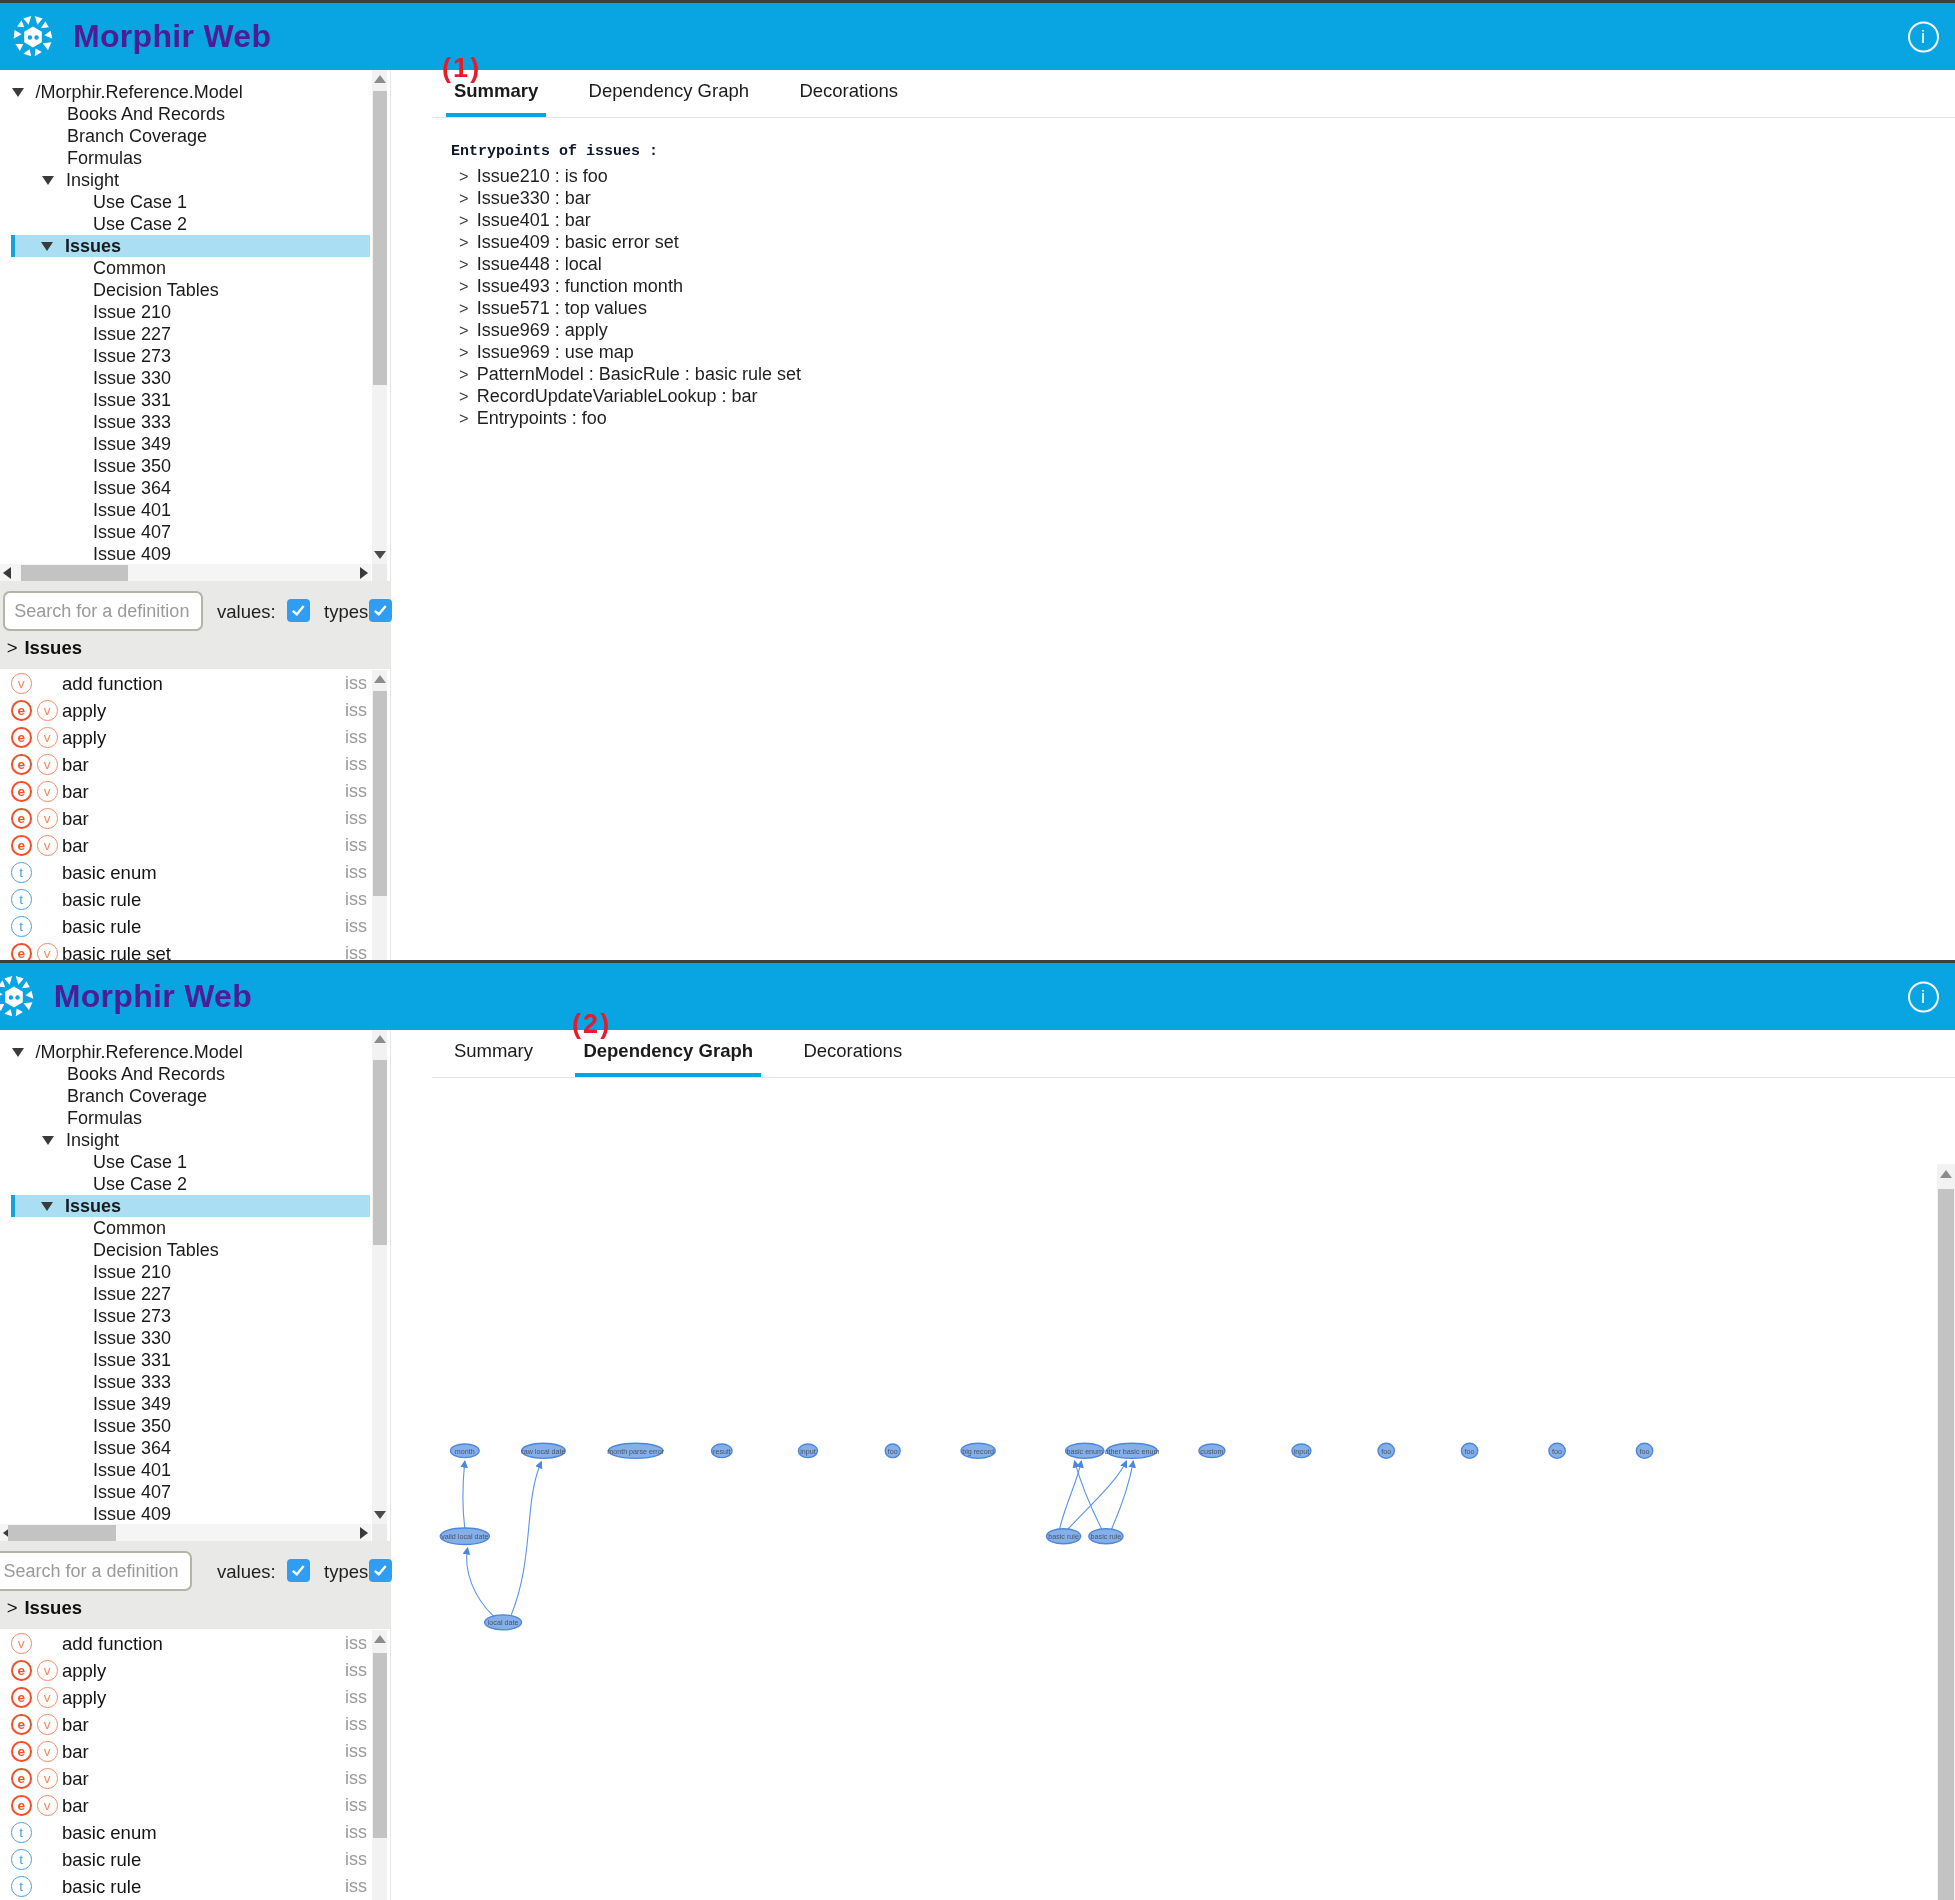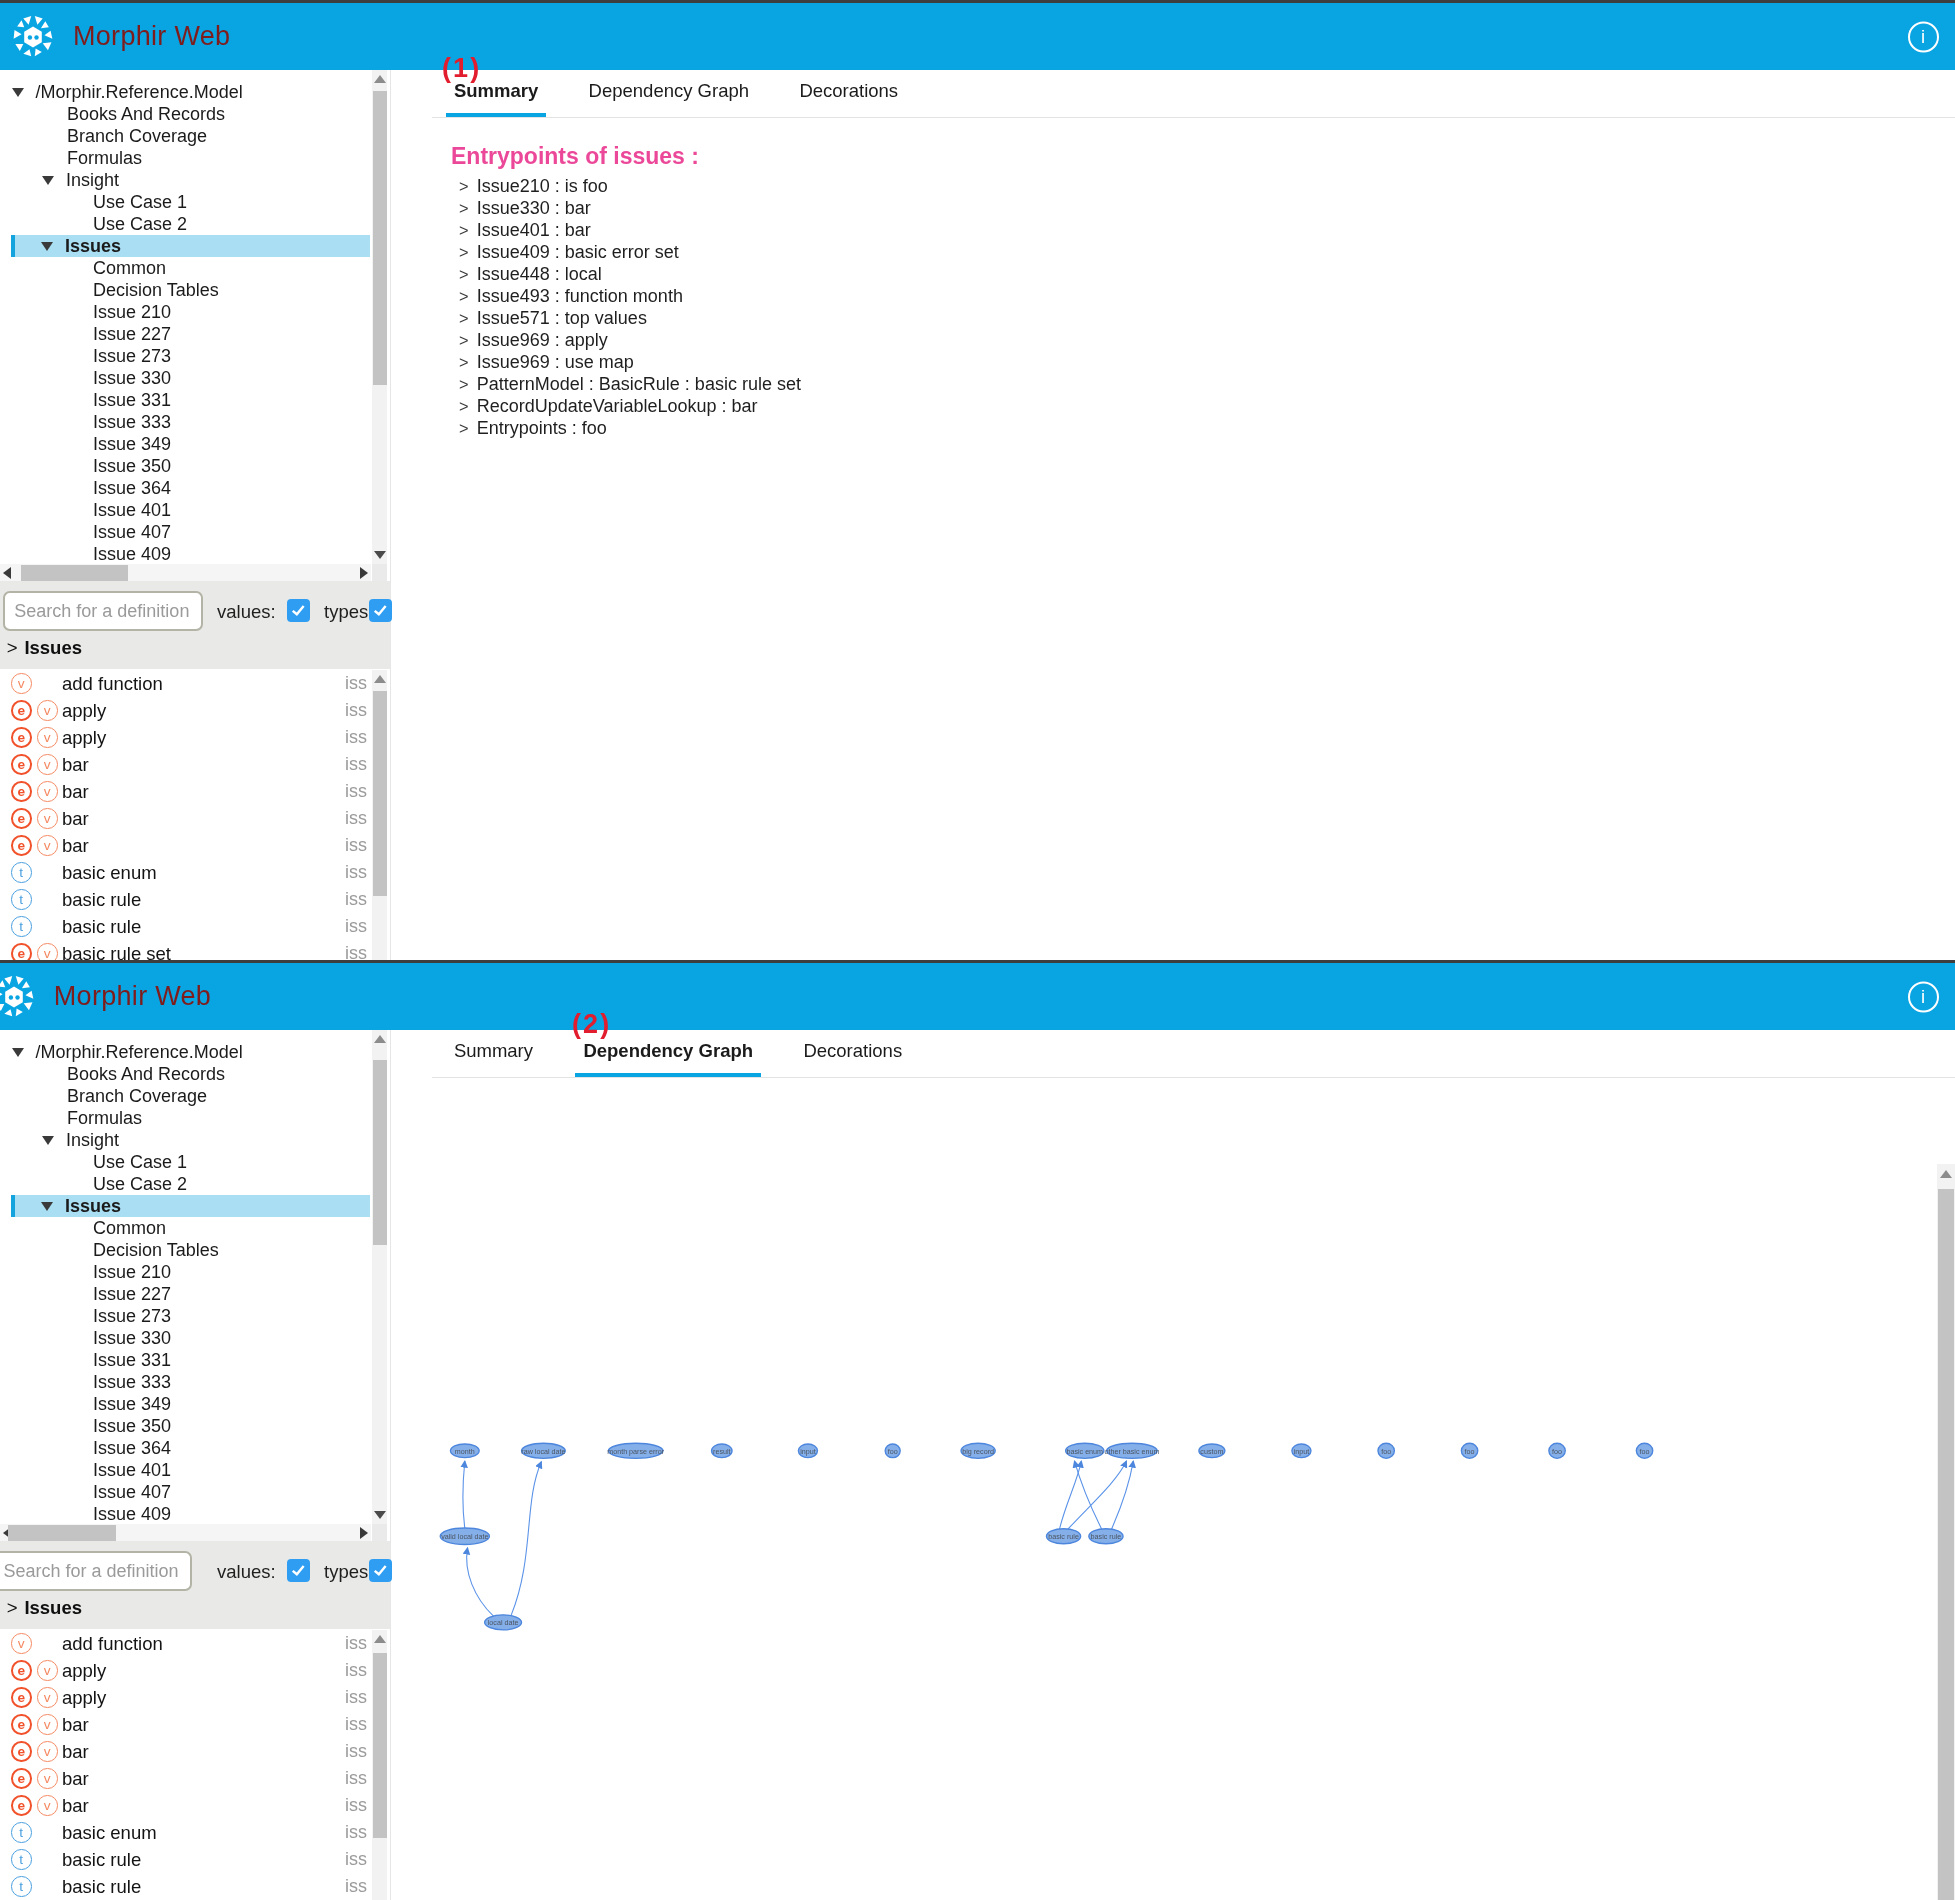--- a/index.html
+++ b/index.html
@@ -4,21 +4,21 @@
 <style>
   html,body{margin:0;padding:0;background:#fff;font-family:"Liberation Sans",sans-serif;}
   .page{position:relative;width:1955px;height:1901px;background:#fff;overflow:hidden;}
   .screen{position:absolute;left:0;width:1955px;overflow:hidden;background:#fff;}
   #s1{top:0;height:960px;}
   #s2{top:960px;height:941px;}
   .strip{position:absolute;top:0;left:0;right:0;height:3.4px;background:#3e3e3e;}
   .header{position:absolute;top:3.4px;left:0;right:0;height:67px;background:#09a4e2;display:flex;align-items:center;}
   .logo{width:44px;height:44px;margin-left:11px;flex:0 0 auto;}
   #s2 .logo{margin-left:-8.2px;}
-  .apptitle{color:#7f1d1d;font-size:27px;margin-left:18px;letter-spacing:0.3px;}
+  .apptitle{color:#4c1d95;font-size:32px;margin-left:18px;letter-spacing:0.3px;font-weight:bold;}
   .info{position:absolute;right:16.4px;top:50%;transform:translateY(-50%);width:27px;height:27px;border:2.1px solid #fff;border-radius:50%;color:#fff;font-size:18.5px;display:flex;align-items:center;justify-content:center;}
   .ann{position:absolute;color:#e11d2e;font-size:27px;font-weight:bold;z-index:9;letter-spacing:2.1px;}
   #s1 .ann{left:442px;top:53px;}
   #s2 .ann{left:572px;top:49px;}
 
   
   .sidebar{position:absolute;top:70px;left:0;width:391px;bottom:0;background:#fff;border-right:1.4px solid #e6e6e6;box-sizing:border-box;}
   .tree{position:absolute;top:0;left:0;right:19px;height:494px;overflow:hidden;padding-top:11px;box-sizing:border-box;}
   .trow{height:22px;display:flex;align-items:center;font-size:18px;color:#1b1b1b;white-space:nowrap;box-sizing:border-box;}
   .arrowbox{width:16.4px;display:flex;justify-content:center;flex:0 0 auto;margin-right:9.6px;}
@@ -59,21 +59,21 @@
   .i-e{border:2.1px solid #f1522b;color:#f1522b;font-weight:bold;}
   .i-v{border:1.4px solid #f58a63;color:#f58a63;}
   .i-t{border:1.4px solid #4aa0e0;color:#4aa0e0;}
   .dmeta{position:absolute;right:4.1px;color:#9b9b9b;font-size:18px;}
   
   .main{position:absolute;left:392px;top:70px;right:0;bottom:0;margin-left:40px;}
   .tabbar{position:absolute;top:0;left:0;right:0;height:48px;display:flex;align-items:flex-end;padding-left:13.7px;border-bottom:1.4px solid #e4e4e4;box-sizing:border-box;}
   .tab{font-size:18.5px;color:#1b1b1b;margin-right:34px;padding:0 8.2px 15px 8.2px;cursor:pointer;}
   .tab.active{font-weight:bold;border-bottom:4.1px solid #09a4e2;padding-bottom:11px;}
   .content{position:absolute;top:48px;left:0;right:0;bottom:0;}
-  .entry-title{margin:24.6px 0 5.5px 19px;font-size:23px;font-weight:700;color:#ec4899;}
+  .entry-title{margin:24.6px 0 5.5px 19px;font-size:15px;font-weight:700;color:#0f172a;font-family:Liberation Mono, monospace;}
   .entry-item{display:flex;align-items:center;height:22px;margin-left:27px;font-size:18px;color:#1f1f1f;}
   .entry-item .chev{margin-right:8.2px;font-size:16.4px;color:#3c3c3c;}
   .graphsvg{position:absolute;left:0;top:0;}
   .right-vscroll{position:absolute;right:0;top:134px;bottom:0;width:18px;background:#f2f2f2;}
   .right-vscroll .sthumb{left:1.4px;right:1.4px;}
 </style>
 </head>
 <body>
 
 <div class="page">

